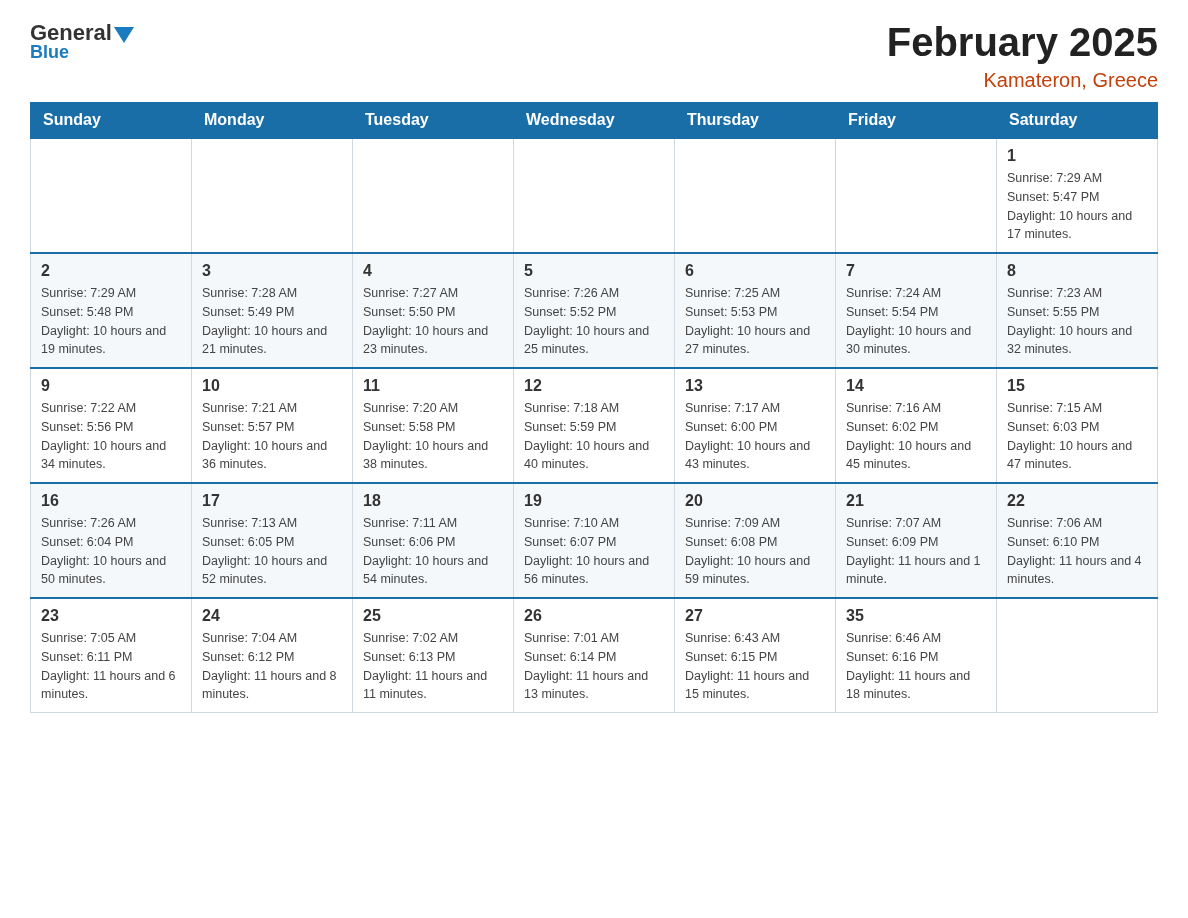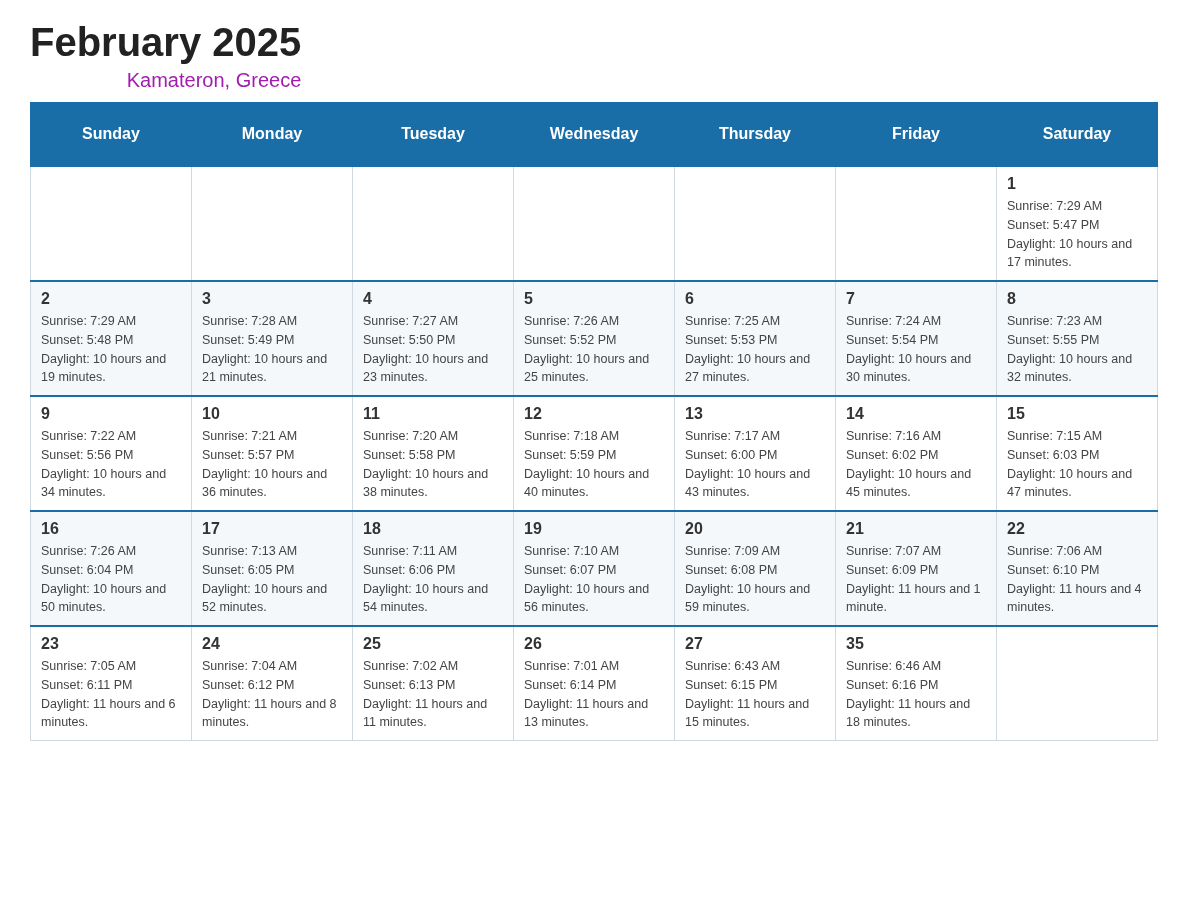--- a/index.html
+++ b/index.html
@@ -47,38 +47,38 @@
     .title-block {
       text-align: right;
     }
     .title-block h1 {
       font-size: 40px;
       font-weight: bold;
       color: #222;
     }
     .title-block .subtitle {
       font-size: 20px;
-      color: #a21caf;
+      color: #c2410c;
       margin-top: 4px;
     }
 
     table {
       width: 100%;
       border-collapse: collapse;
       margin-top: 6px;
     }
     thead tr {
       background-color: #1a6ea8;
     }
     thead th {
       color: #fff;
       font-size: 16px;
       font-weight: bold;
-      padding: 22px 12px;
-      text-align: center;
+      padding: 8px 12px;
+      text-align: left;
       border: 1px solid #1a6ea8;
     }
     tbody tr {
       border-top: 2px solid #1a6ea8;
     }
     tbody td {
       vertical-align: top;
       padding: 8px 10px;
       border: 1px solid #d0d8e0;
       font-size: 13px;
@@ -101,20 +101,27 @@
       background: #fff;
     }
     tbody tr:nth-child(even) td {
       background: #f5f8fb;
     }
   </style>
 </head>
 <body>
 
 <div class="header">
+  <div class="logo">
+    <div class="logo-text">
+      <span class="logo-general">General</span>
+      <span class="logo-triangle"></span>
+    </div>
+    <span class="logo-underline">Blue</span>
+  </div>
   <div class="title-block">
     <h1>February 2025</h1>
     <div class="subtitle">Kamateron, Greece</div>
   </div>
 </div>
 
 <table>
   <thead>
     <tr>
     <th>Sunday</th>

